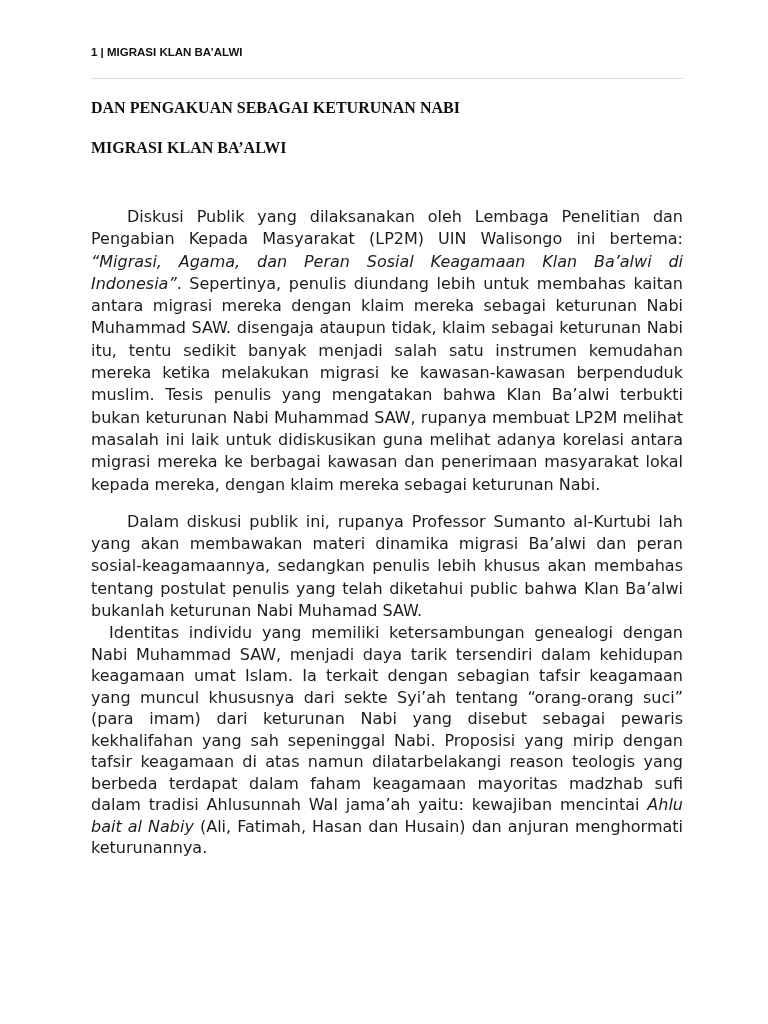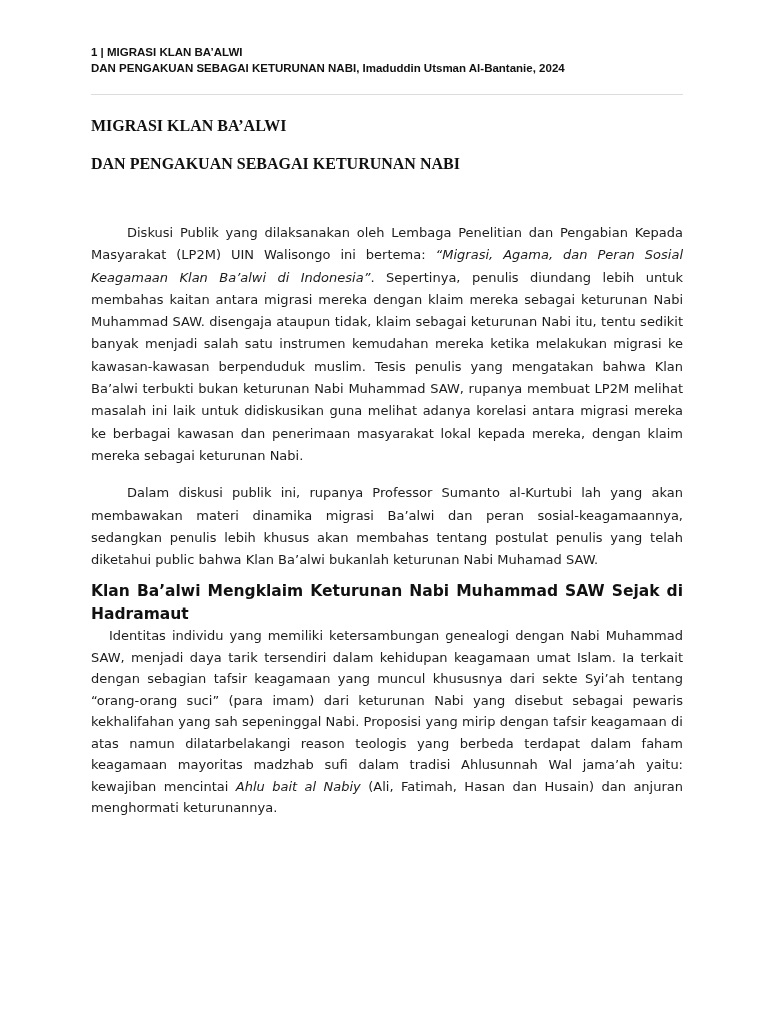--- a/index.html
+++ b/index.html
@@ -43,21 +43,21 @@
   .doc-title.second { margin-top: 20px; }
   .byline {
     font-family: "DejaVu Sans", sans-serif;
     font-weight: 700;
     font-size: 19px;
     line-height: 24px;
     margin: 15px 0 0 0;
     color: #111111;
   }
   .body-par {
-    font-size: 13px;
+    font-size: 16px;
     line-height: 22.3px;
     text-align: justify;
     margin: 0;
     color: #1c1c1c;
   }
   .body-par .italic { font-style: italic; }
   .indent-lg { text-indent: 36px; }
   .indent-sm { text-indent: 18px; }
   .par-1 { margin-top: 49px; }
   .par-2 { margin-top: 15px; }
@@ -75,29 +75,27 @@
     line-height: 21.5px;
   }
 </style>
 </head>
 <body>
 
 <div class="page">
 
   <div class="running-header">
     <div>1 | MIGRASI KLAN BA’ALWI</div>
-    <div>DAN PENGAKUAN SEBAGAI KETURUNAN NABI, Imaduddin Utsman Al-Bantanie, 2024</div>
   </div>
 
   <hr class="header-rule">
 
+  <h1 class="doc-title second">DAN PENGAKUAN SEBAGAI KETURUNAN NABI</h1>
   <h1 class="doc-title first">MIGRASI KLAN BA’ALWI</h1>
-  <h1 class="doc-title second">DAN PENGAKUAN SEBAGAI KETURUNAN NABI</h1>
 
   <p class="body-par indent-lg par-1"><span>Diskusi Publik yang dilaksanakan oleh Lembaga Penelitian dan Pengabian Kepada Masyarakat (LP2M) UIN Walisongo ini bertema: </span><span class="italic">“Migrasi, Agama, dan Peran Sosial Keagamaan  Klan Ba’alwi di Indonesia”</span><span>. Sepertinya, penulis diundang lebih untuk membahas kaitan antara migrasi mereka dengan klaim mereka sebagai keturunan Nabi Muhammad SAW. disengaja ataupun tidak, klaim sebagai keturunan Nabi itu, tentu sedikit banyak menjadi salah satu instrumen kemudahan  mereka ketika melakukan migrasi ke kawasan-kawasan berpenduduk muslim.  Tesis penulis yang mengatakan bahwa Klan Ba’alwi terbukti bukan keturunan Nabi Muhammad SAW, rupanya membuat LP2M melihat  masalah ini laik untuk didiskusikan guna melihat adanya korelasi antara migrasi mereka ke berbagai kawasan dan penerimaan masyarakat lokal kepada mereka, dengan klaim mereka sebagai keturunan Nabi.</span></p>
 
   <p class="body-par indent-lg par-2"><span>Dalam diskusi publik ini, rupanya Professor Sumanto al-Kurtubi lah yang akan membawakan materi dinamika migrasi Ba’alwi dan peran sosial-keagamaannya, sedangkan penulis lebih khusus akan membahas tentang postulat penulis yang telah diketahui public bahwa Klan Ba’alwi bukanlah keturunan Nabi Muhamad SAW.</span></p>
 
-  <h3 class="section-heading">Klan Ba’alwi Mengklaim Keturunan Nabi Muhammad SAW Sejak di Hadramaut</h3>
 
   <p class="body-par indent-sm par-3"><span>Identitas individu yang memiliki ketersambungan genealogi dengan Nabi Muhammad SAW, menjadi daya tarik tersendiri dalam kehidupan keagamaan umat Islam. Ia terkait dengan sebagian tafsir keagamaan   yang muncul khususnya dari sekte Syi’ah tentang “orang-orang suci” (para imam) dari keturunan Nabi yang disebut   sebagai pewaris kekhalifahan yang sah sepeninggal Nabi. Proposisi yang mirip dengan tafsir keagamaan di atas namun dilatarbelakangi reason teologis yang berbeda terdapat dalam faham keagamaan  mayoritas  madzhab sufi dalam tradisi Ahlusunnah Wal jama’ah yaitu:   kewajiban mencintai </span><span class="italic">Ahlu bait al Nabiy</span><span> (Ali, Fatimah, Hasan dan Husain) dan anjuran menghormati keturunannya.</span></p>
 
 </div>
 
 </body></html>

